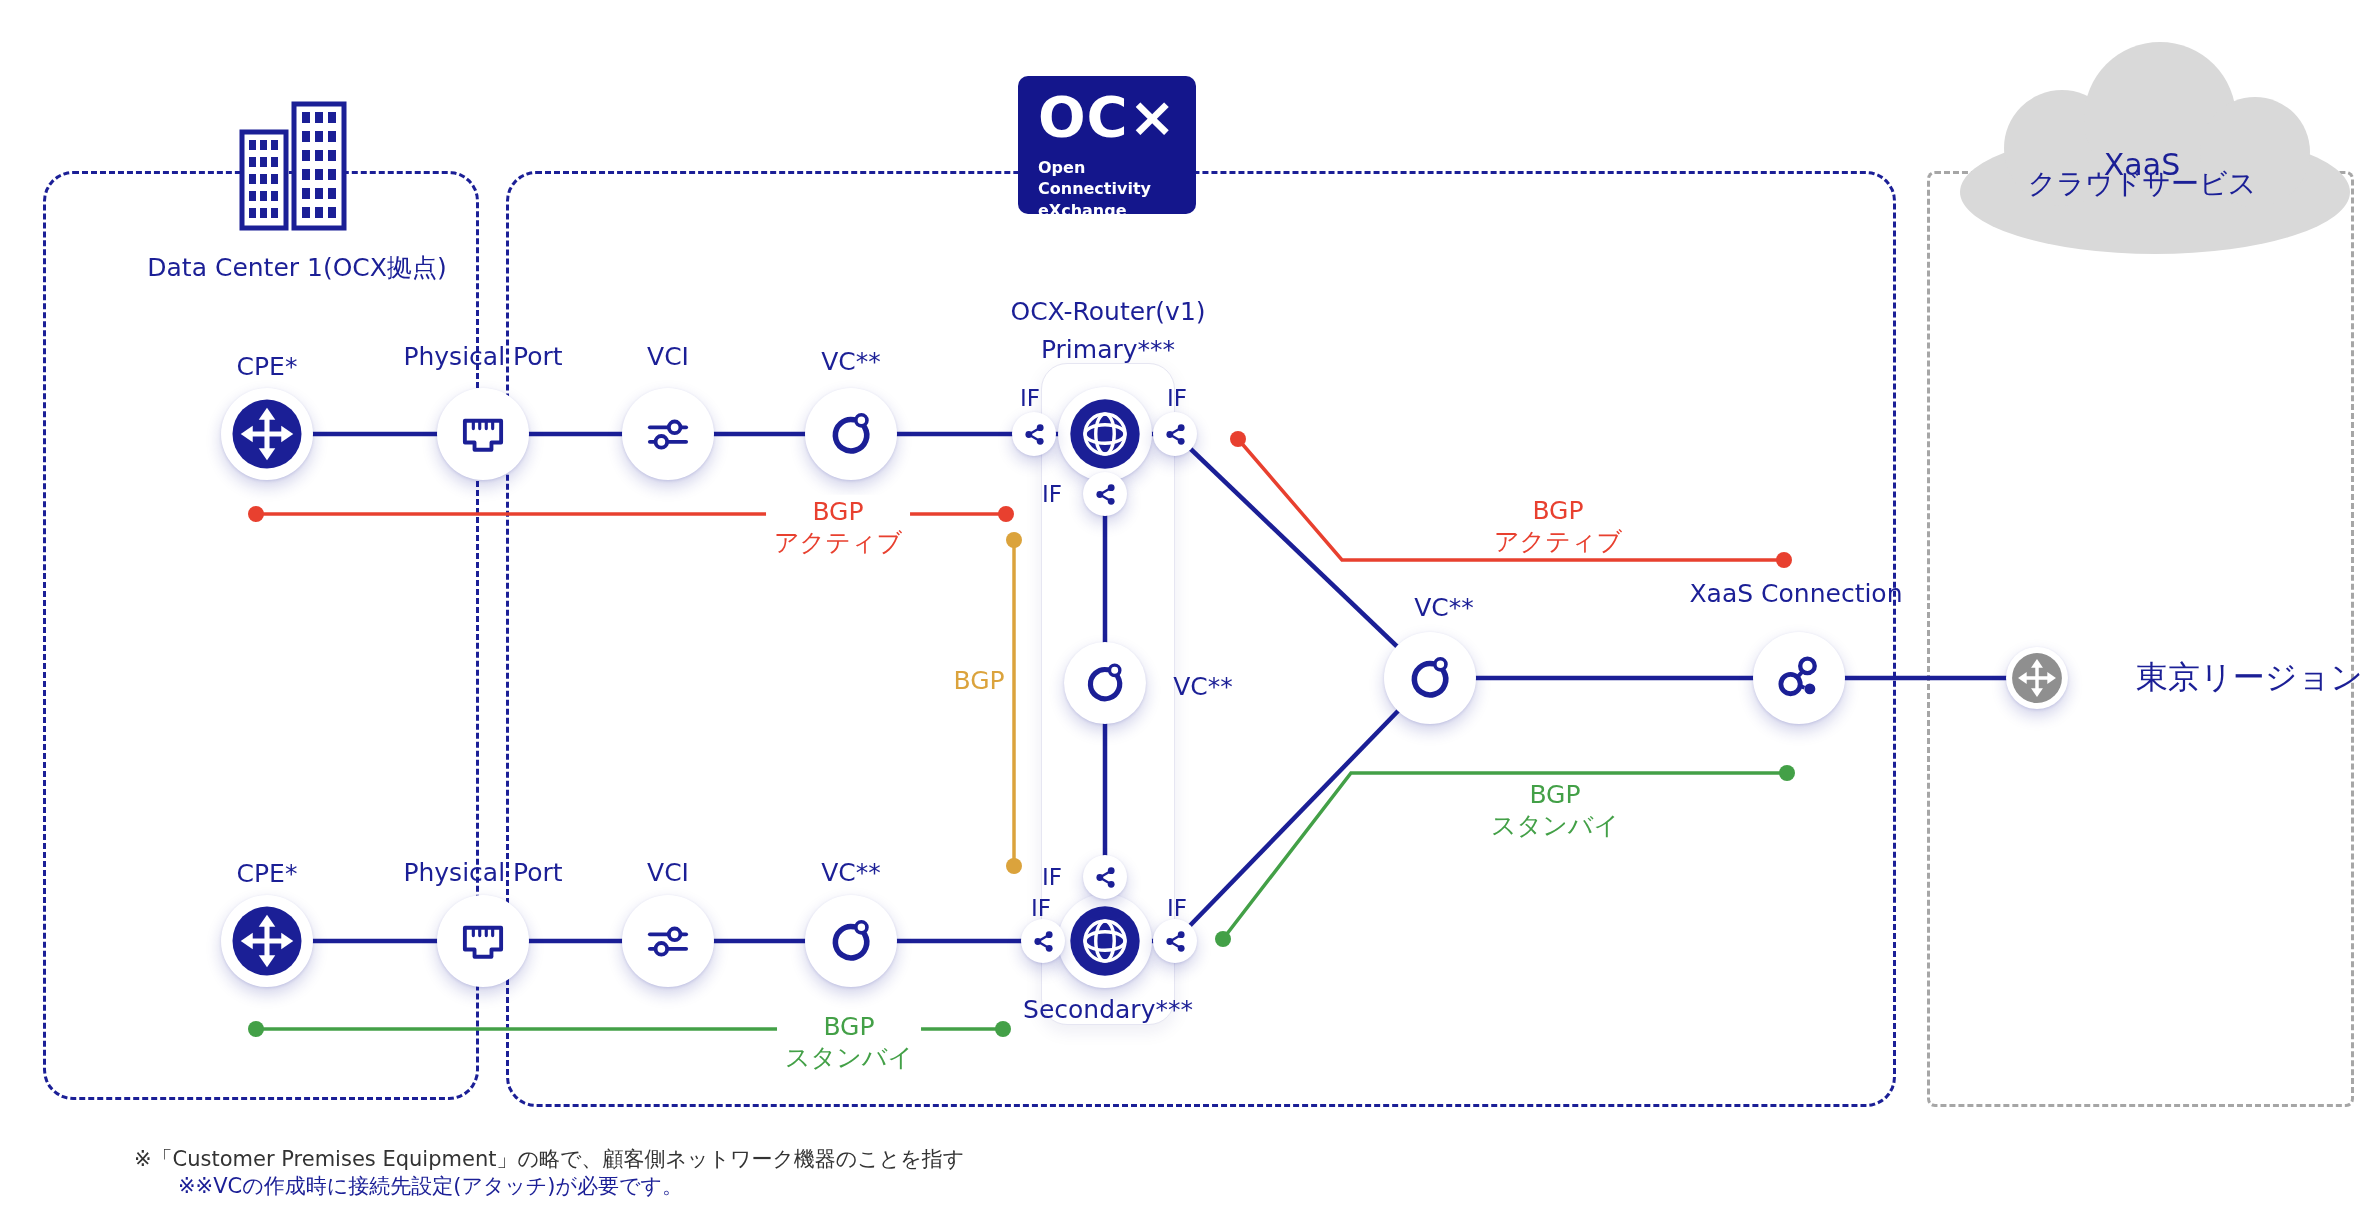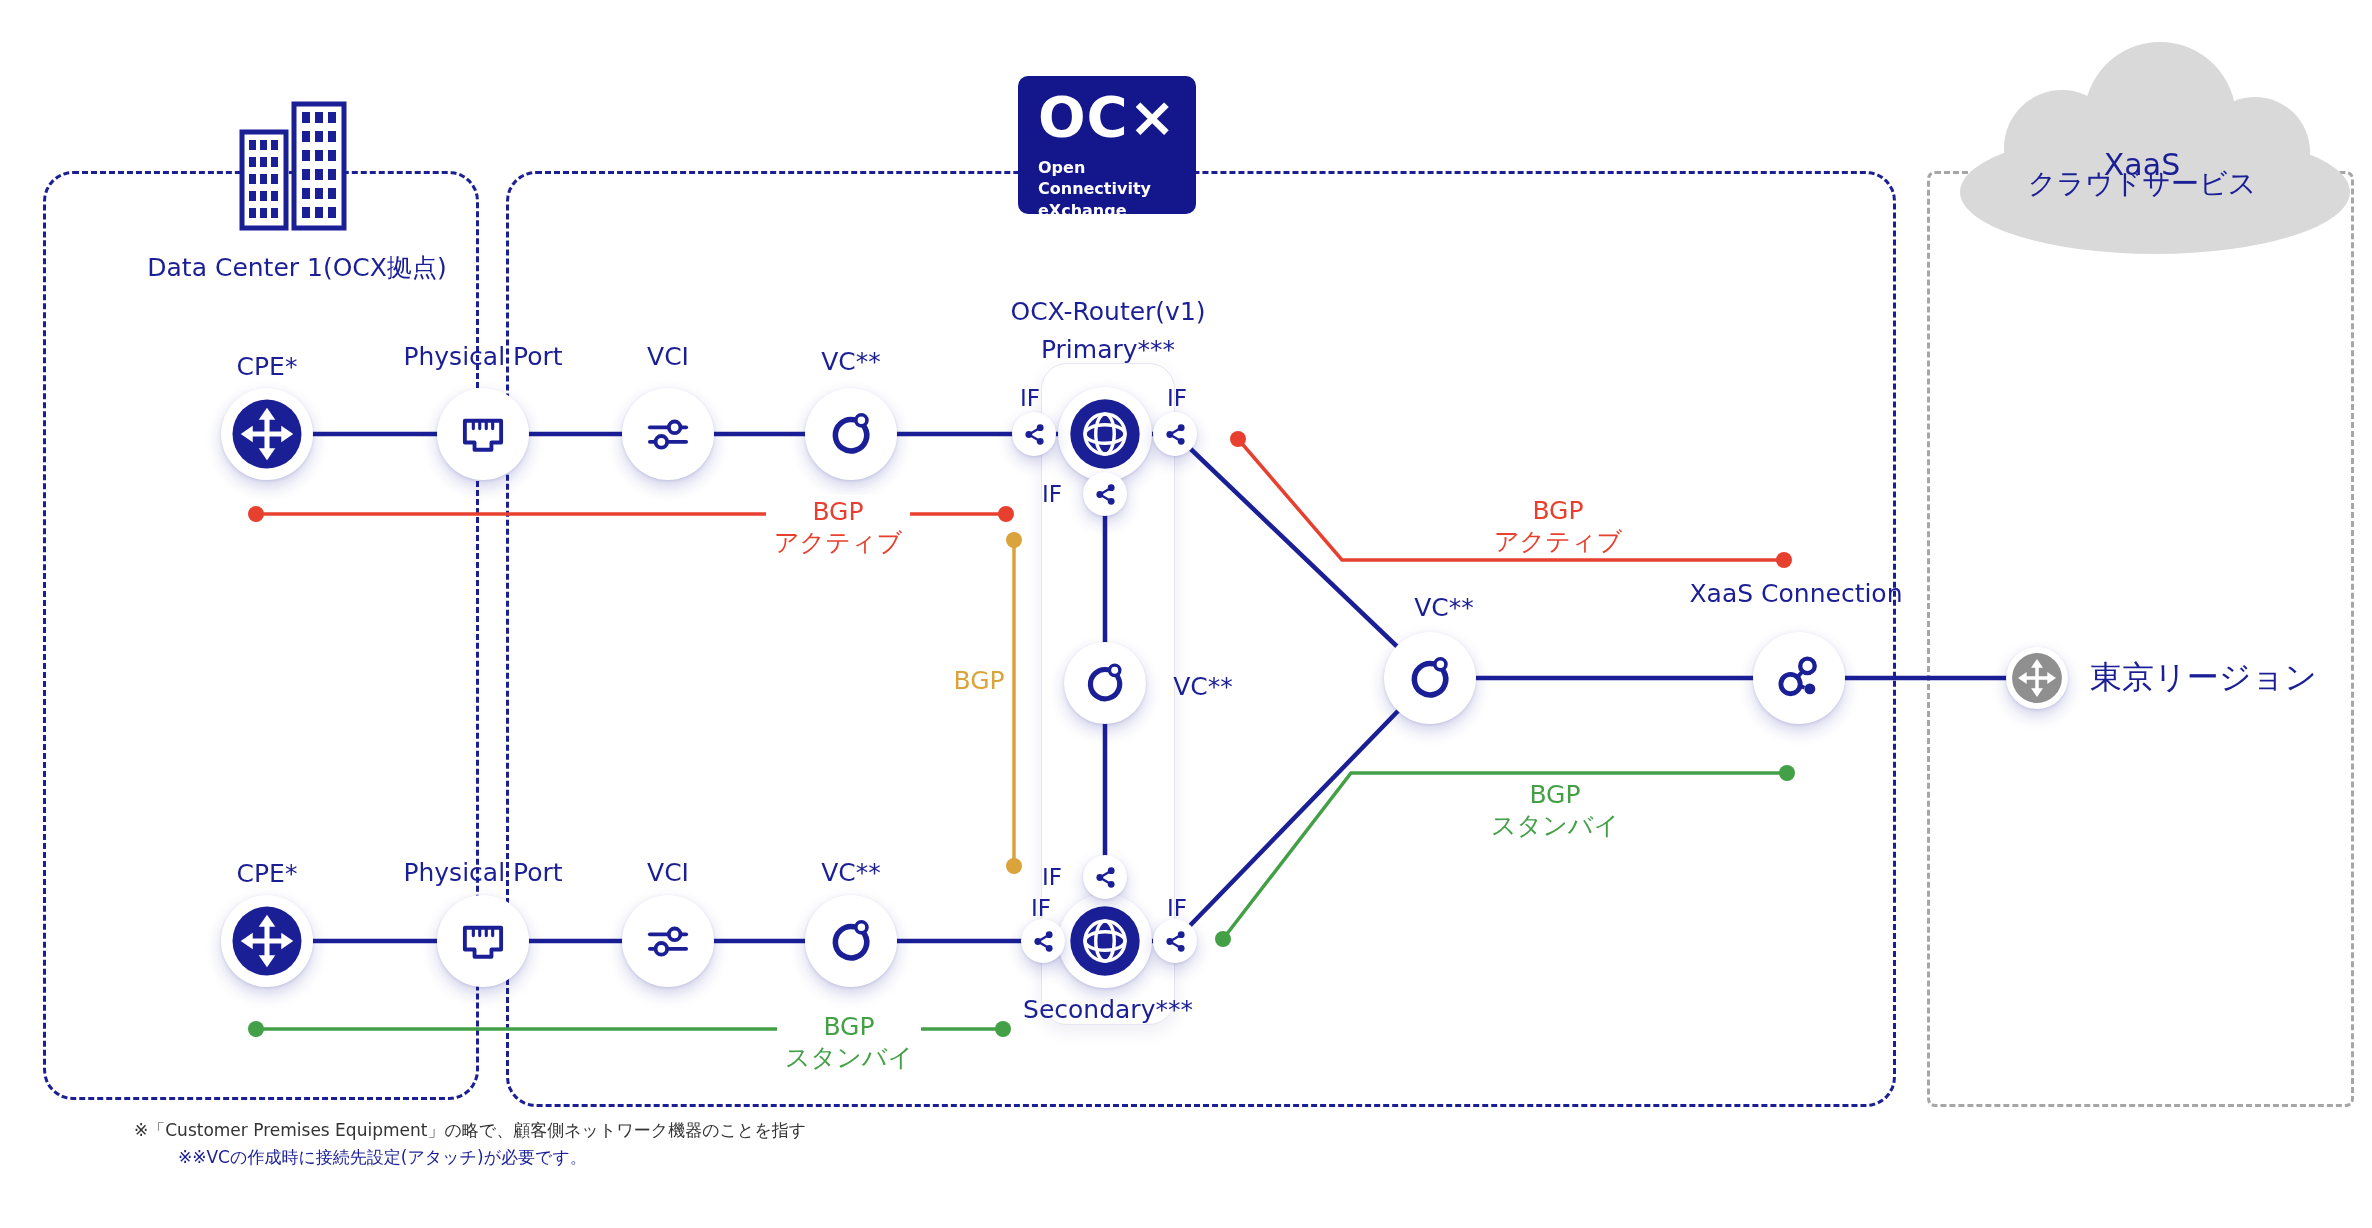--- a/index.html
+++ b/index.html
@@ -15,39 +15,39 @@
 
   .lines{position:absolute;left:0;top:0;z-index:3;}
 
   .node{position:absolute;transform:translate(-50%,-50%);background:#fff;border-radius:50%;
         display:flex;align-items:center;justify-content:center;z-index:4;
         box-shadow:0 7px 16px rgba(27,31,150,.20),0 1px 3px rgba(27,31,150,.14);}
 
   .label{position:absolute;transform:translate(-50%,-50%);color:#1b1f96;font-size:25px;
          white-space:nowrap;z-index:5;text-align:center;}
   .label.small{font-size:23px;}
-  .label.big{font-size:32px;}
+  .label.big{font-size:32px;margin-left:46px;}
 
   .bgp-label{position:absolute;transform:translate(-50%,-50%);font-size:25px;line-height:1.25;
              text-align:center;white-space:nowrap;z-index:5;}
   .bgp-label.red{color:#e8402f;}
   .bgp-label.green{color:#43a047;}
   .bgp-label.orange{color:#dba33c;}
   .bgp-label.whitebg{background:#fff;padding:1px 8px;}
 
   .cloud{position:absolute;z-index:2;}
   .cloud-text{position:absolute;transform:translate(-50%,-50%);color:#1b1f96;font-size:30px;
               white-space:nowrap;z-index:5;}
 
   .ocx-logo{position:absolute;left:1018px;top:76px;width:178px;height:138px;background:#14168c;
             border-radius:10px;z-index:6;color:#fff;padding:12px 0 0 20px;box-sizing:border-box;}
   .ocx-wordmark{font-size:56px;font-weight:800;letter-spacing:1px;line-height:1.05;}
   .ocx-tagline{font-size:16px;font-weight:700;line-height:1.35;margin-top:10px;}
 
-  .footnotes{position:absolute;left:134px;top:1117px;z-index:5;font-size:17px;line-height:27px;}
+  .footnotes{position:absolute;left:134px;top:1146px;z-index:5;font-size:21px;line-height:27px;}
   .footnotes .fn1{color:#333333;}
   .footnotes .fn2,.footnotes .fn3{color:#1b1f96;margin-left:44px;}
 </style>
 </head>
 <body>
 
 <div class="stage">
 
   <div class="dashed-box box-navy" style="left:43px;top:171px;width:430px;height:923px"></div>
   <div class="dashed-box box-navy" style="left:506px;top:171px;width:1384px;height:930px"></div>

